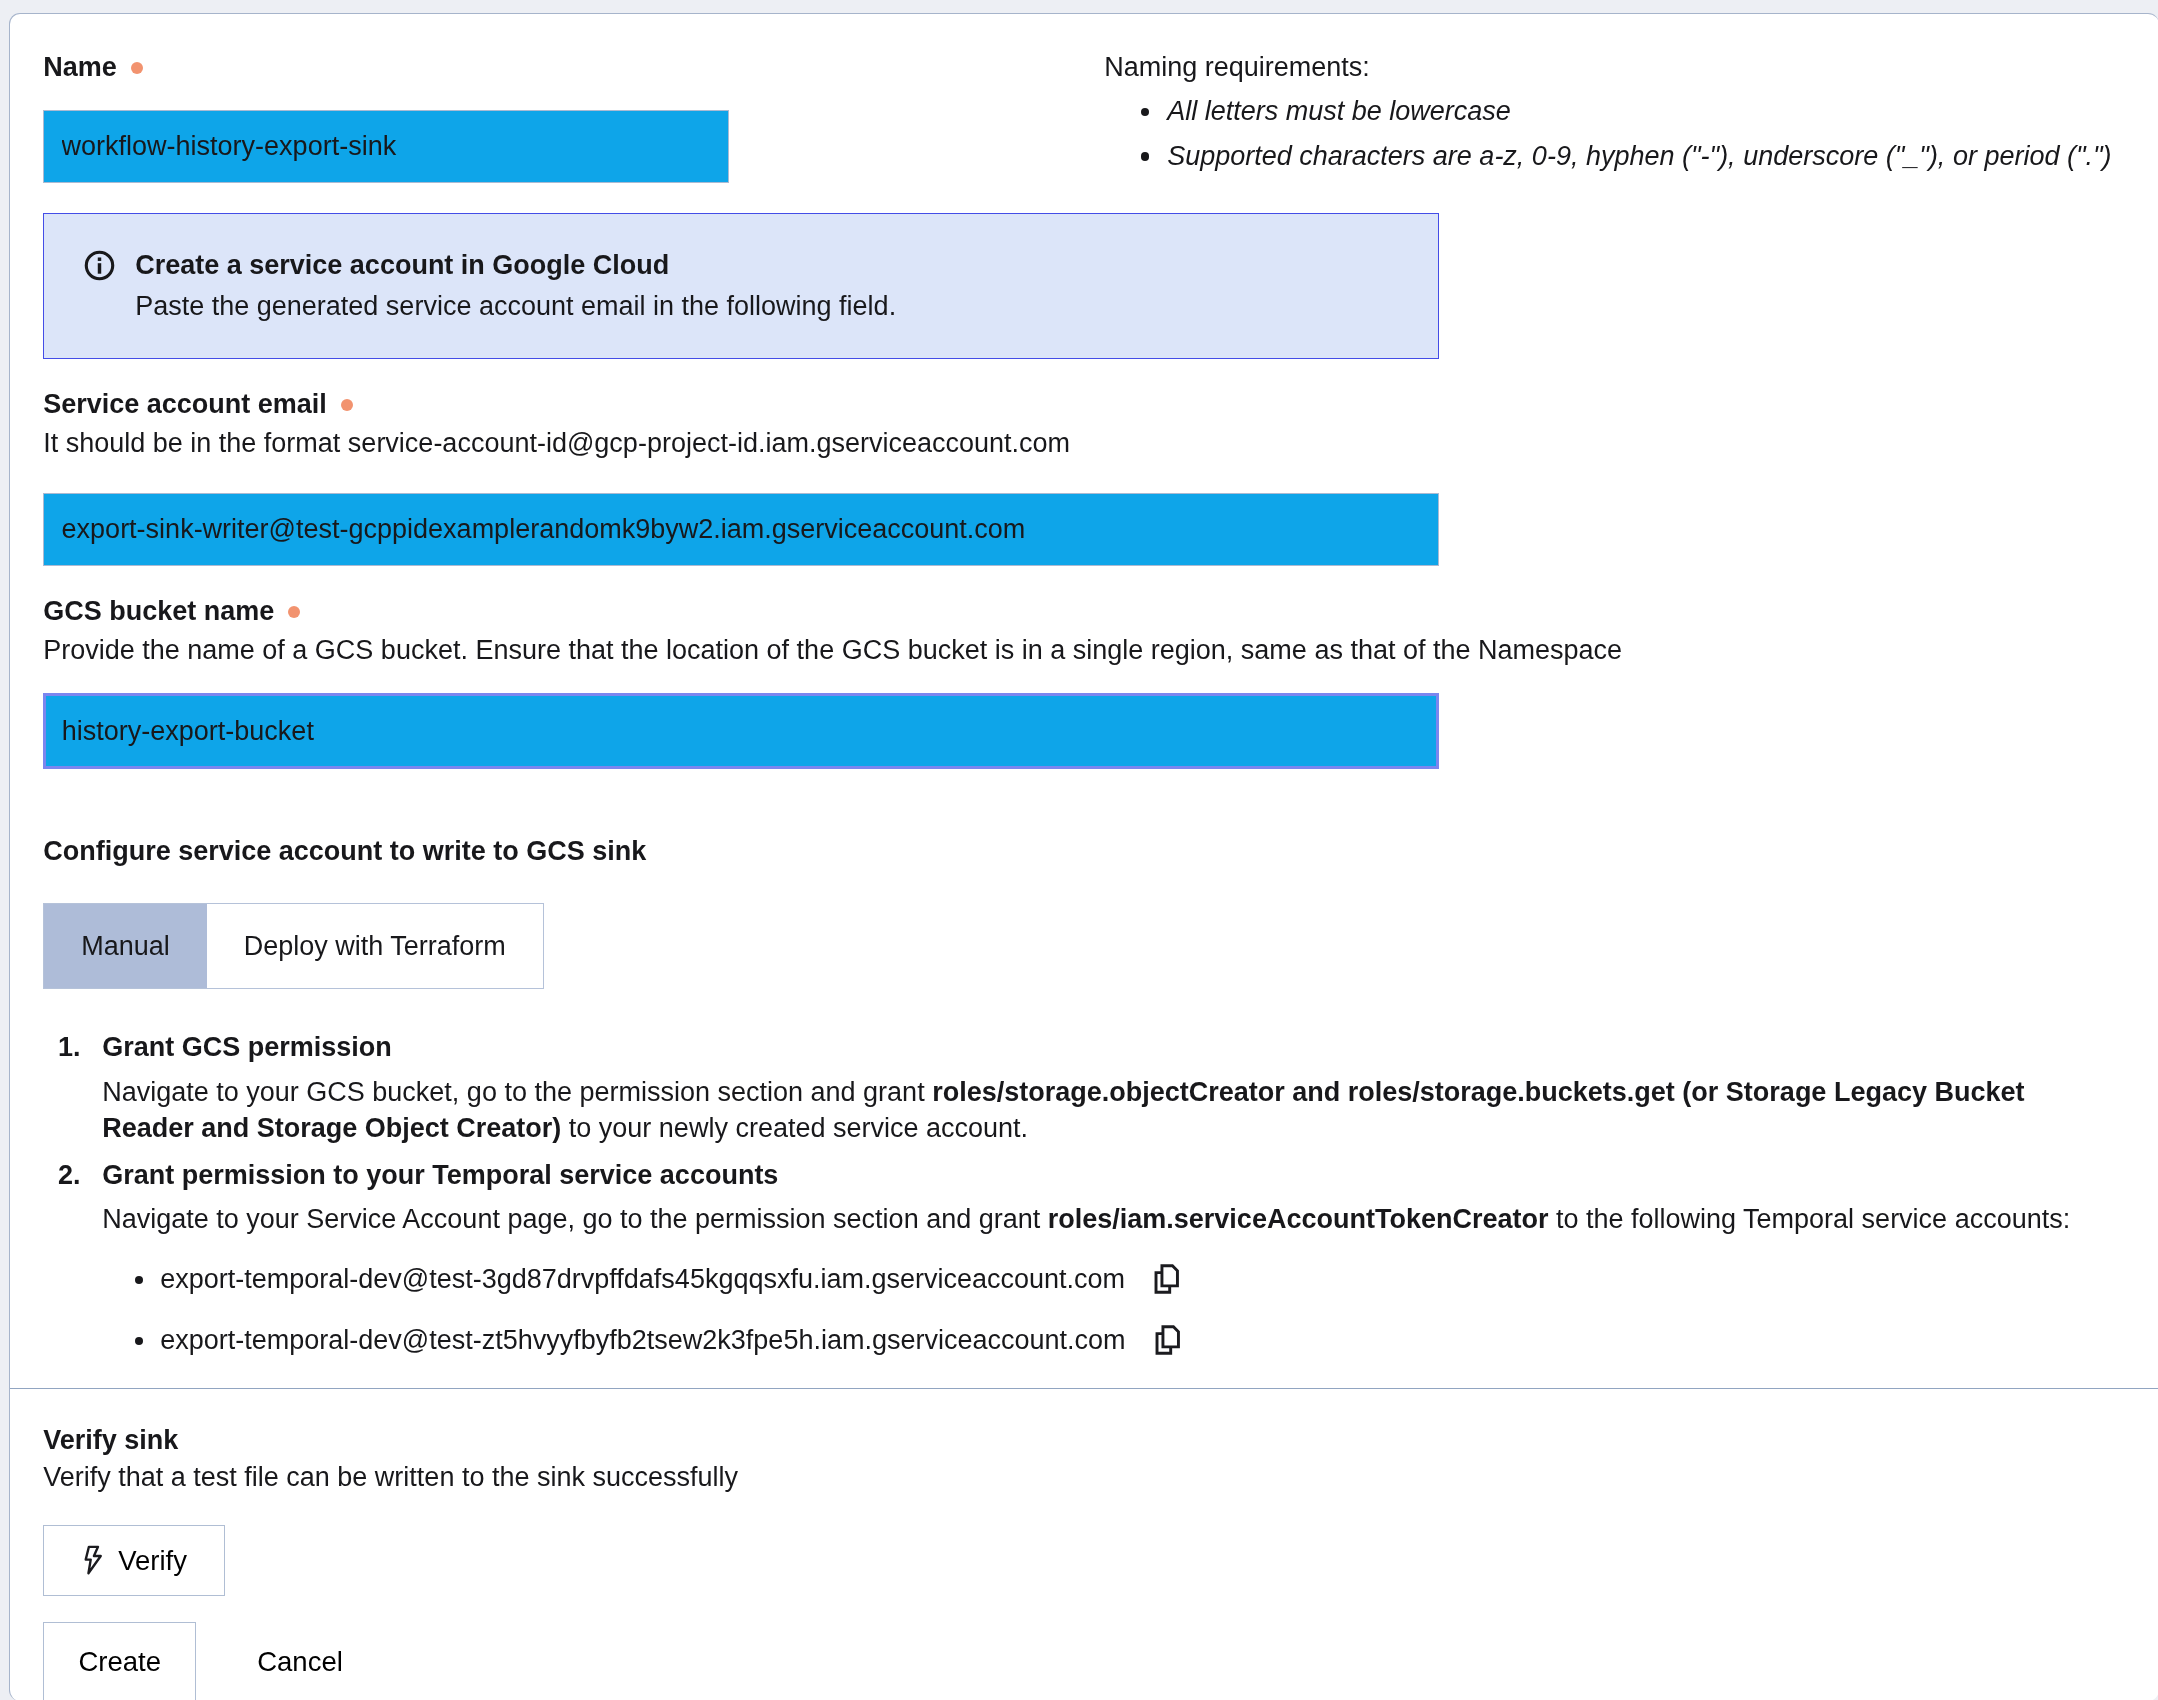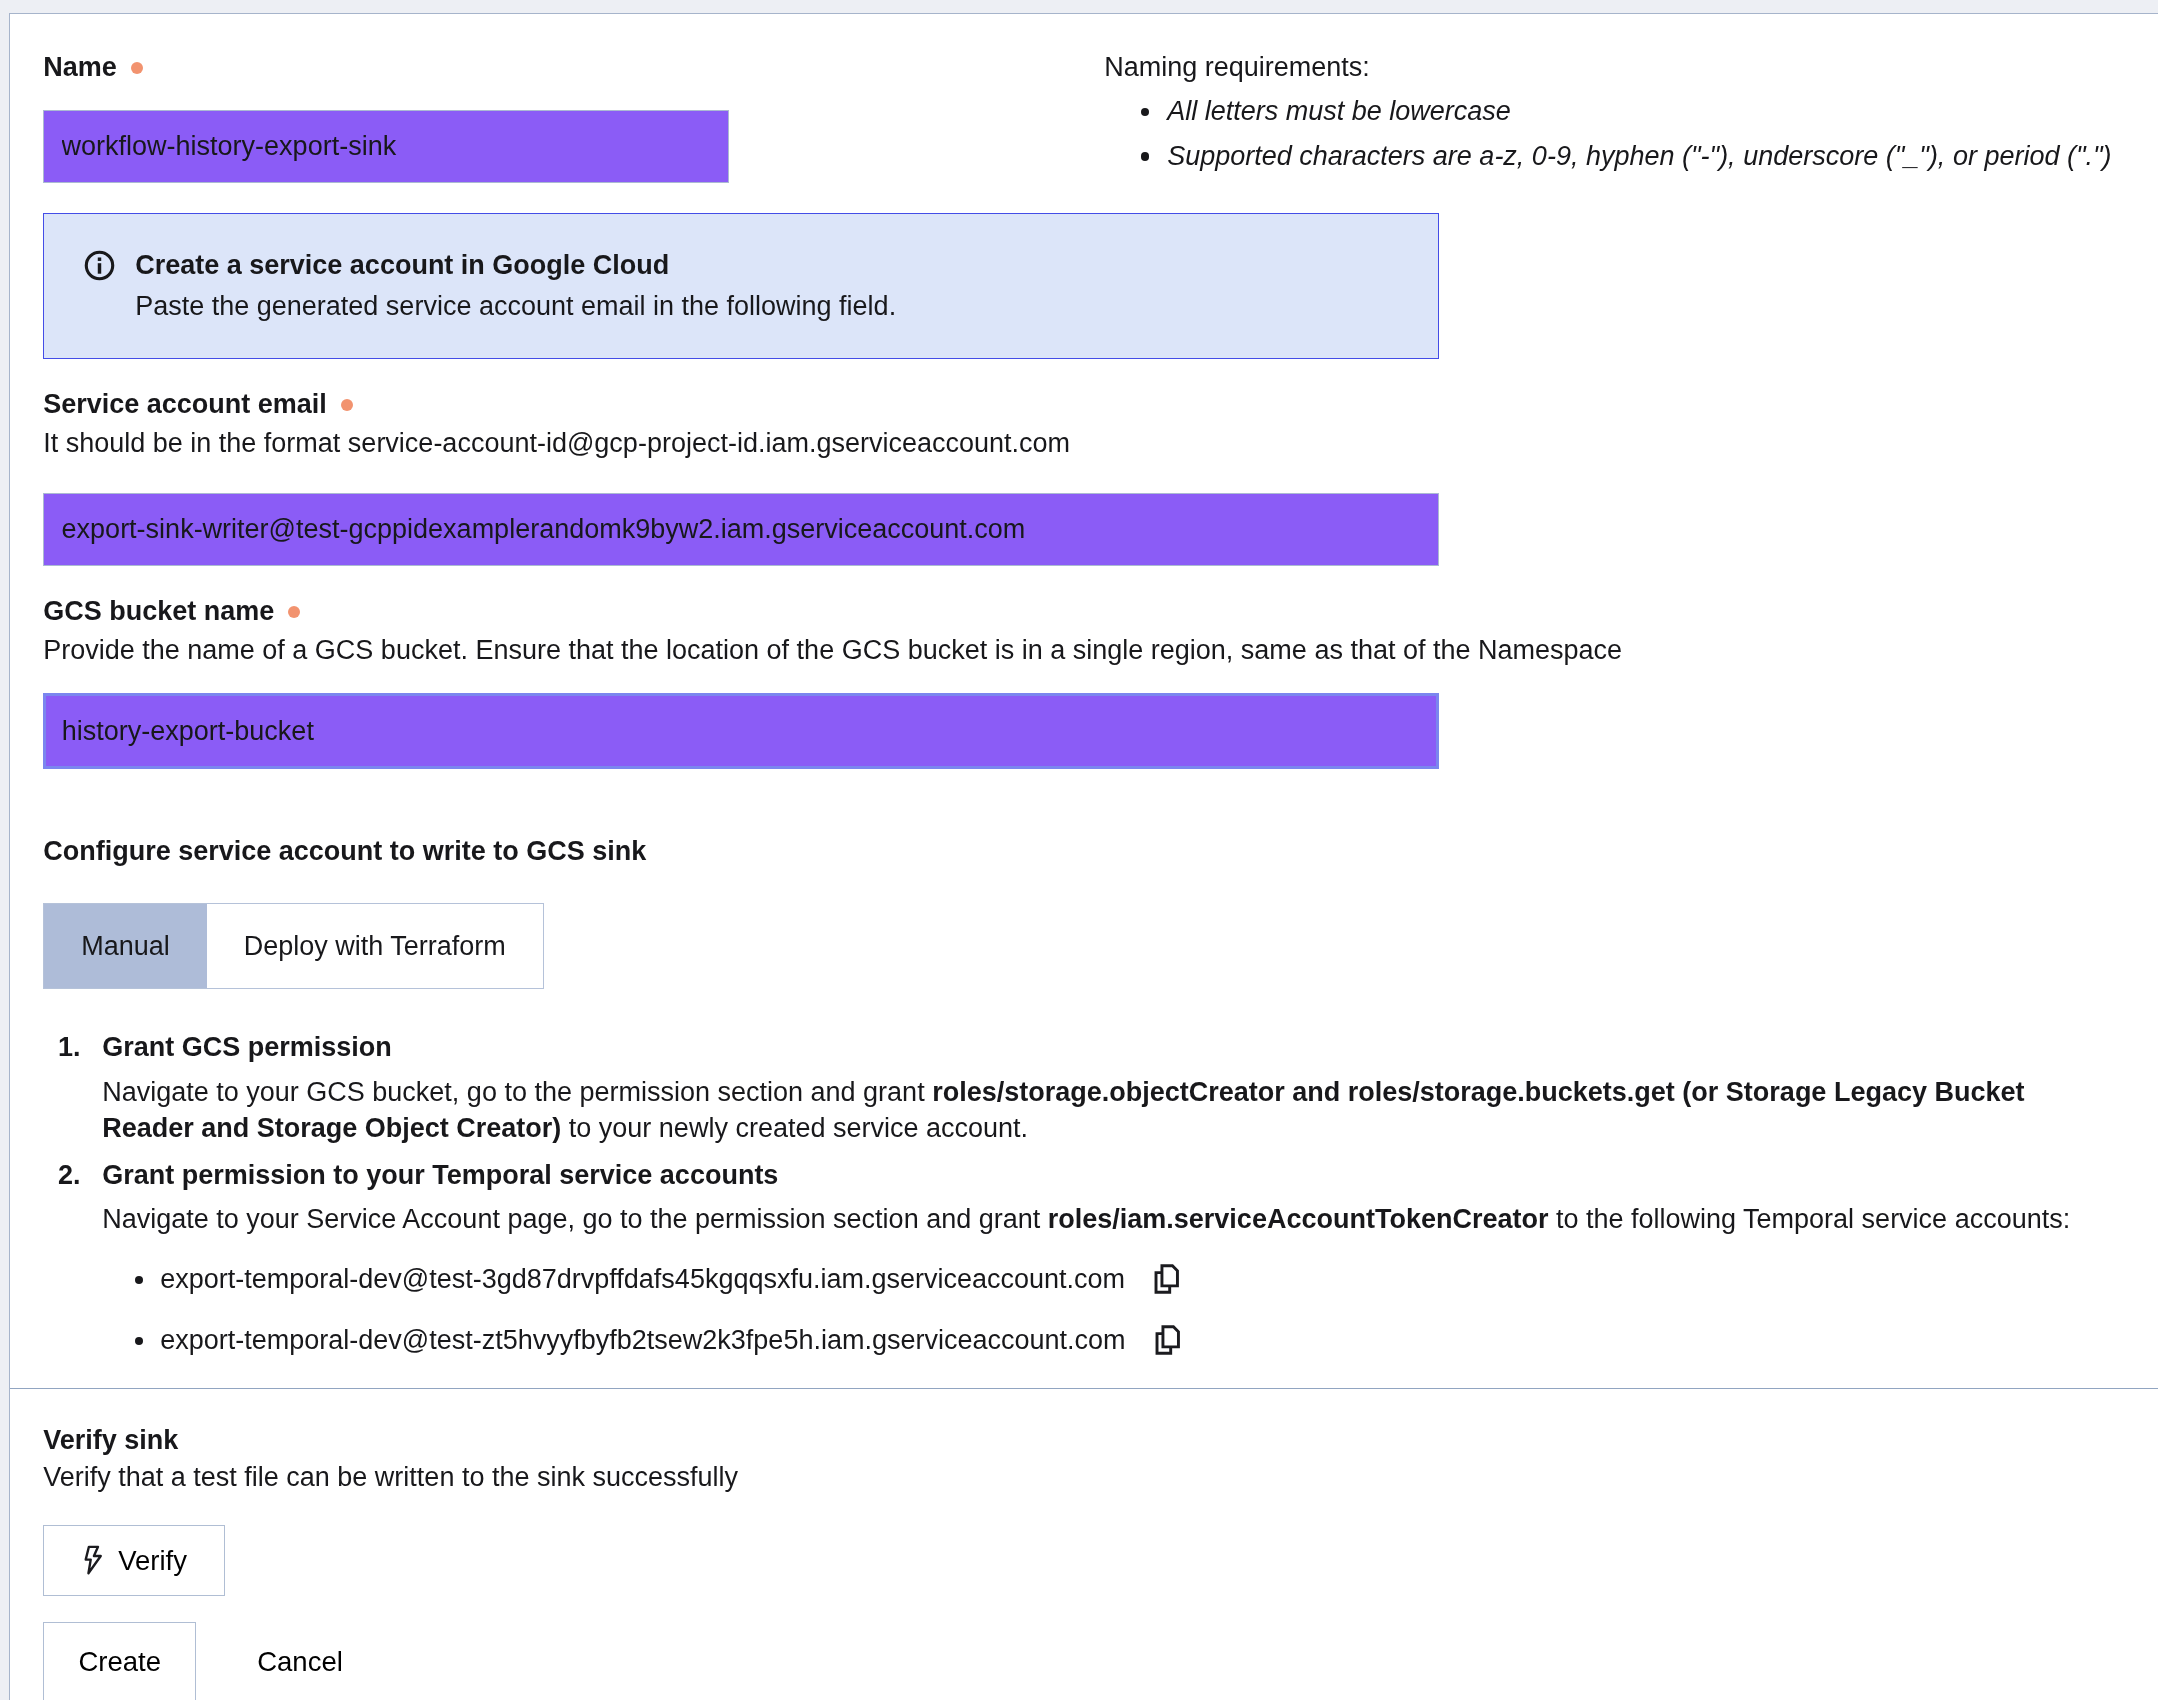--- a/index.html
+++ b/index.html
@@ -5,29 +5,29 @@
   html,body{margin:0;padding:0;}
   body{
     width:2159px;height:1701px;overflow:hidden;position:relative;
     background:#edeff4;color:#18181b;
     font-family:"Liberation Sans","DejaVu Sans",sans-serif;
     font-size:27px;line-height:37px;
   }
   .panel{
     position:absolute;left:9.2px;top:13px;width:2150px;height:1688px;
     background:#ffffff;border-top:1.8px solid #a6b4cb;border-left:1.8px solid #a6b4cb;
-    box-sizing:border-box;padding:35px 0 0 33px;
+    box-sizing:border-box;padding:35px 0 0 33px;border-radius:11px;
   }
   .bold{font-weight:700;}
   .field-label{display:flex;align-items:center;gap:13.8px;font-weight:700;}
   .req-dot{width:12px;height:12px;border-radius:50%;background:#f2936f;flex:0 0 auto;}
   .field-desc{margin-top:1.8px;}
   .text-input{
     display:block;box-sizing:border-box;height:73px;margin-top:24px;
-    border:1.8px solid #abbad2;border-radius:0;background:#8b5cf6;
+    border:1.8px solid #abbad2;border-radius:0;background:#0ea5e9;
     font:inherit;color:inherit;padding:0 17.4px;outline:none;
   }
   .name-input{width:686px;}
   .wide{width:1396px;}
   .focused{border:3.7px solid #7b86ef;height:76px;padding:0 15.6px;}
   .top-row{position:relative;min-height:110px;}
   .naming-reqs{position:absolute;left:1061px;top:0;width:1054px;}
   .req-list{margin:5.5px 0 0 0;padding:0;list-style:none;font-style:italic;}
   .req-list li{position:relative;padding-left:63px;margin-top:7.3px;}
   .req-list li::before{content:"";position:absolute;left:37px;top:14.7px;width:8.3px;height:8.3px;border-radius:50%;background:#18181b;}

